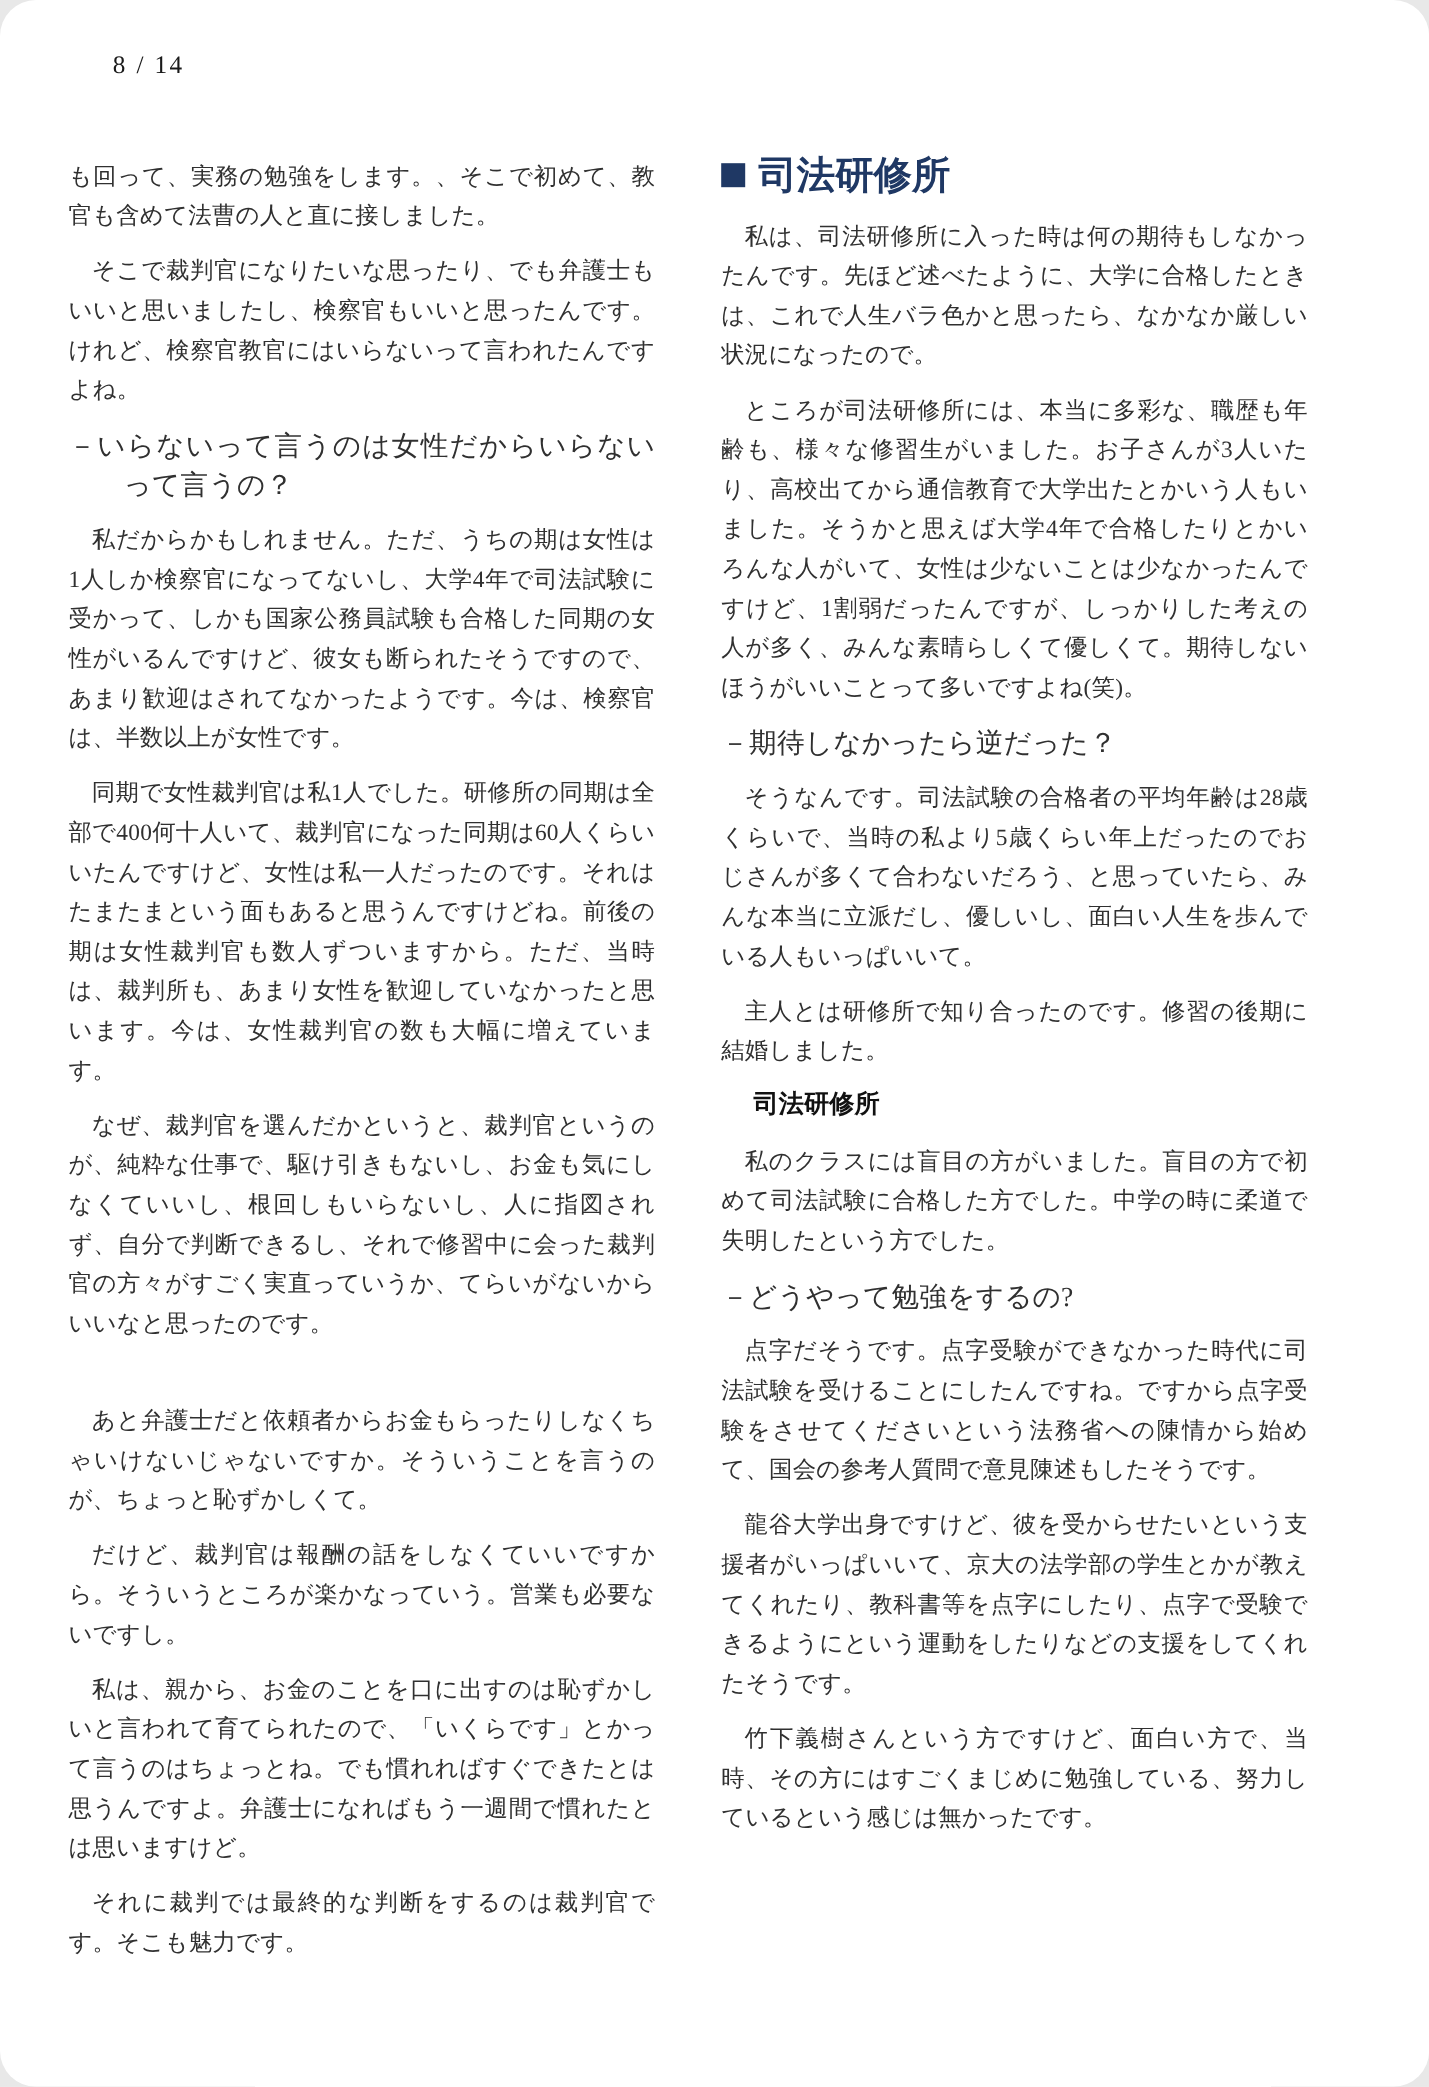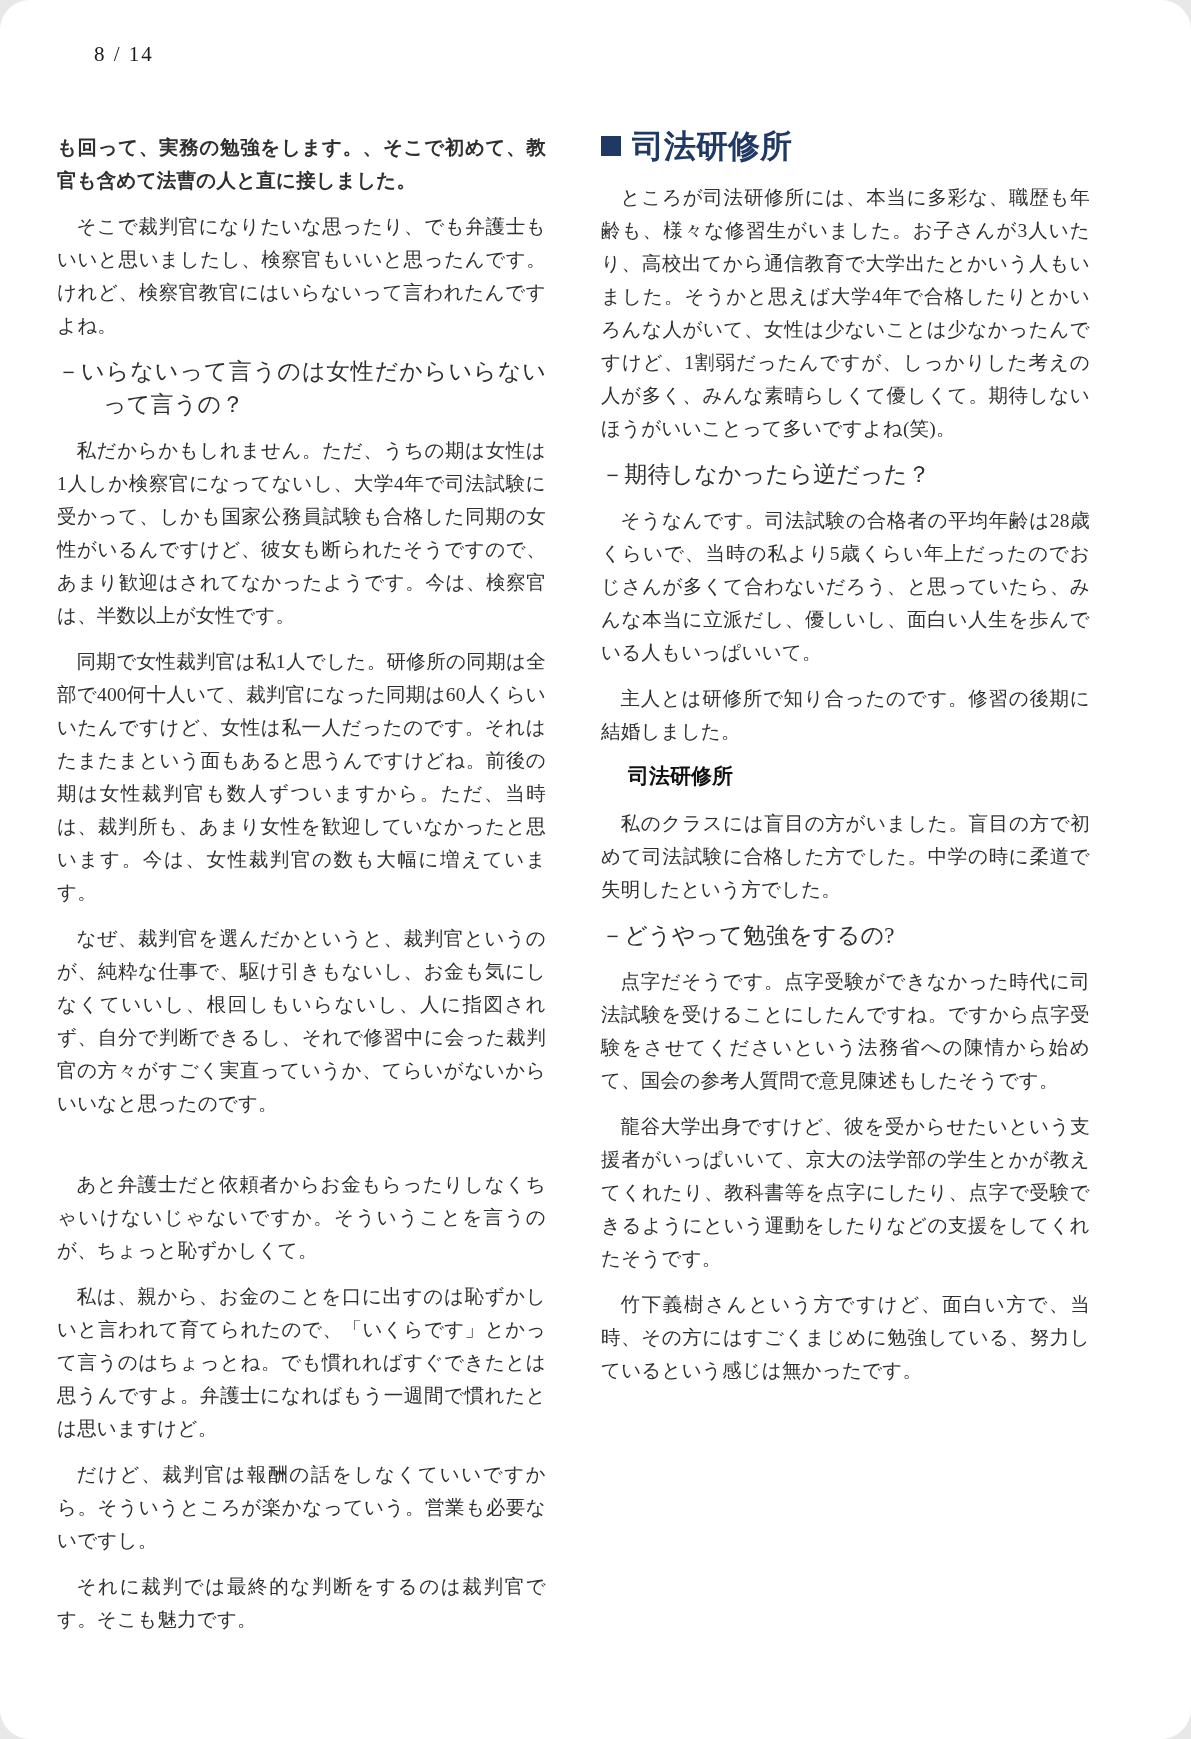--- a/index.html
+++ b/index.html
@@ -41,21 +41,20 @@
   .para {
     margin: 0 0 13px 0;
     font-size: 19.5px;
     line-height: 33px;
     text-align: justify;
     text-indent: 1em;
     letter-spacing: 0.2px;
   }
   .para.no-indent {
     text-indent: 0;
-    font-weight: bold;
   }
   .question {
     margin: 0 0 13px 0;
     font-size: 23px;
     line-height: 33px;
     text-align: justify;
     padding-left: 2em;
     text-indent: -2em;
     letter-spacing: 0.2px;
   }
@@ -101,30 +100,31 @@
 
     <div class="column">
       <p class="para no-indent">も回って、実務の勉強をします。、そこで初めて、教官も含めて法曹の人と直に接しました。</p>
       <p class="para">そこで裁判官になりたいな思ったり、でも弁護士もいいと思いましたし、検察官もいいと思ったんです。けれど、検察官教官にはいらないって言われたんですよね。</p>
       <p class="question">－いらないって言うのは女性だからいらないって言うの？</p>
       <p class="para">私だからかもしれません。ただ、うちの期は女性は1人しか検察官になってないし、大学4年で司法試験に受かって、しかも国家公務員試験も合格した同期の女性がいるんですけど、彼女も断られたそうですので、あまり歓迎はされてなかったようです。今は、検察官は、半数以上が女性です。</p>
       <p class="para">同期で女性裁判官は私1人でした。研修所の同期は全部で400何十人いて、裁判官になった同期は60人くらいいたんですけど、女性は私一人だったのです。それはたまたまという面もあると思うんですけどね。前後の期は女性裁判官も数人ずついますから。ただ、当時は、裁判所も、あまり女性を歓迎していなかったと思います。今は、女性裁判官の数も大幅に増えています。</p>
       <p class="para">なぜ、裁判官を選んだかというと、裁判官というのが、純粋な仕事で、駆け引きもないし、お金も気にしなくていいし、根回しもいらないし、人に指図されず、自分で判断できるし、それで修習中に会った裁判官の方々がすごく実直っていうか、てらいがないからいいなと思ったのです。</p>
       <div class="spacer"></div>
       <p class="para">あと弁護士だと依頼者からお金もらったりしなくちゃいけないじゃないですか。そういうことを言うのが、ちょっと恥ずかしくて。</p>
+      <p class="para">だけど、裁判官は報酬の話をしなくていいですから。そういうところが楽かなっていう。営業も必要ないですし。</p>
       <p class="para">私は、親から、お金のことを口に出すのは恥ずかしいと言われて育てられたので、「いくらです」とかって言うのはちょっとね。でも慣れればすぐできたとは思うんですよ。弁護士になればもう一週間で慣れたとは思いますけど。</p>
-      <p class="para">だけど、裁判官は報酬の話をしなくていいですから。そういうところが楽かなっていう。営業も必要ないですし。</p>
       <p class="para">それに裁判では最終的な判断をするのは裁判官です。そこも魅力です。</p>
     </div>
 
     <div class="column">
       <h2 class="section-heading">
         <span class="section-marker"></span>
         <span>司法研修所</span>
       </h2>
+      <p class="para">私は、司法研修所に入った時は何の期待もしなかったんです。先ほど述べたように、大学に合格したときは、これで人生バラ色かと思ったら、なかなか厳しい状況になったので。</p>
       <p class="para">ところが司法研修所には、本当に多彩な、職歴も年齢も、様々な修習生がいました。お子さんが3人いたり、高校出てから通信教育で大学出たとかいう人もいました。そうかと思えば大学4年で合格したりとかいろんな人がいて、女性は少ないことは少なかったんですけど、1割弱だったんですが、しっかりした考えの人が多く、みんな素晴らしくて優しくて。期待しないほうがいいことって多いですよね(笑)。</p>
       <p class="question">－期待しなかったら逆だった？</p>
       <p class="para">そうなんです。司法試験の合格者の平均年齢は28歳くらいで、当時の私より5歳くらい年上だったのでおじさんが多くて合わないだろう、と思っていたら、みんな本当に立派だし、優しいし、面白い人生を歩んでいる人もいっぱいいて。</p>
       <p class="para">主人とは研修所で知り合ったのです。修習の後期に結婚しました。</p>
       <h3 class="subheading">司法研修所</h3>
       <p class="para">私のクラスには盲目の方がいました。盲目の方で初めて司法試験に合格した方でした。中学の時に柔道で失明したという方でした。</p>
       <p class="question">－どうやって勉強をするの?</p>
       <p class="para">点字だそうです。点字受験ができなかった時代に司法試験を受けることにしたんですね。ですから点字受験をさせてくださいという法務省への陳情から始めて、国会の参考人質問で意見陳述もしたそうです。</p>
       <p class="para">龍谷大学出身ですけど、彼を受からせたいという支援者がいっぱいいて、京大の法学部の学生とかが教えてくれたり、教科書等を点字にしたり、点字で受験できるようにという運動をしたりなどの支援をしてくれたそうです。</p>
       <p class="para">竹下義樹さんという方ですけど、面白い方で、当時、その方にはすごくまじめに勉強している、努力しているという感じは無かったです。</p>

